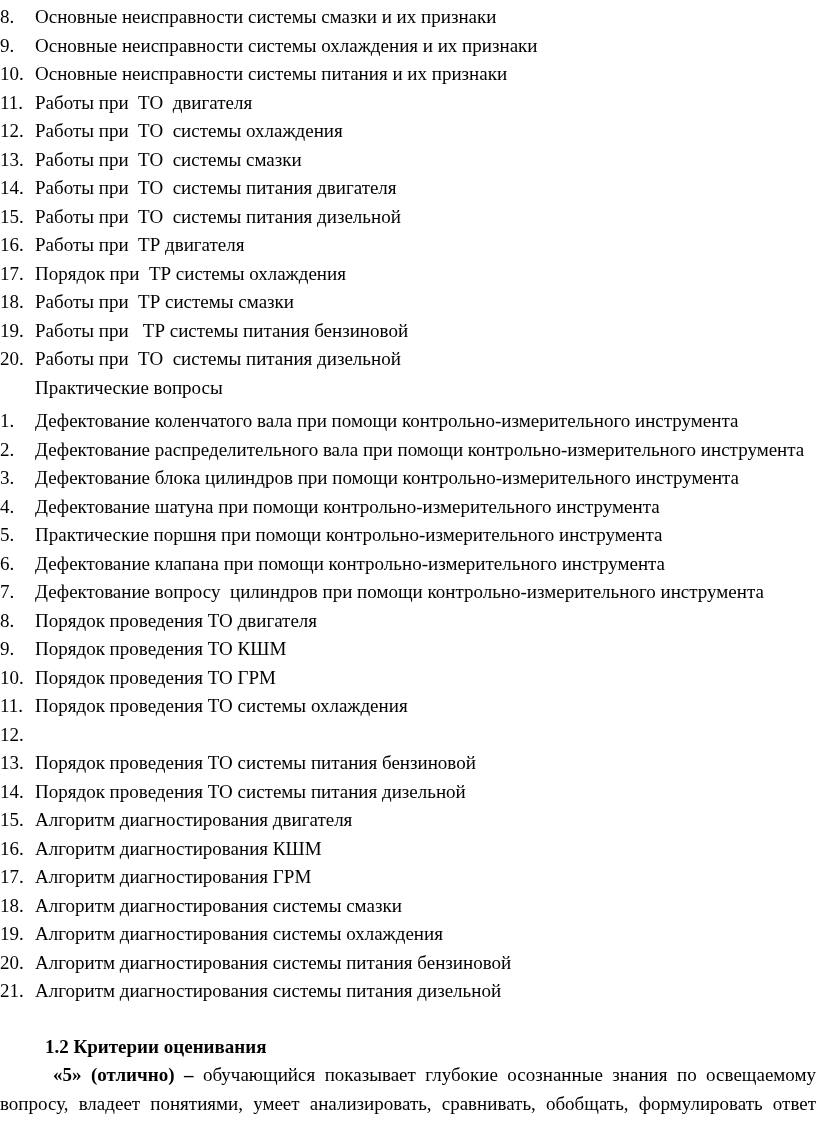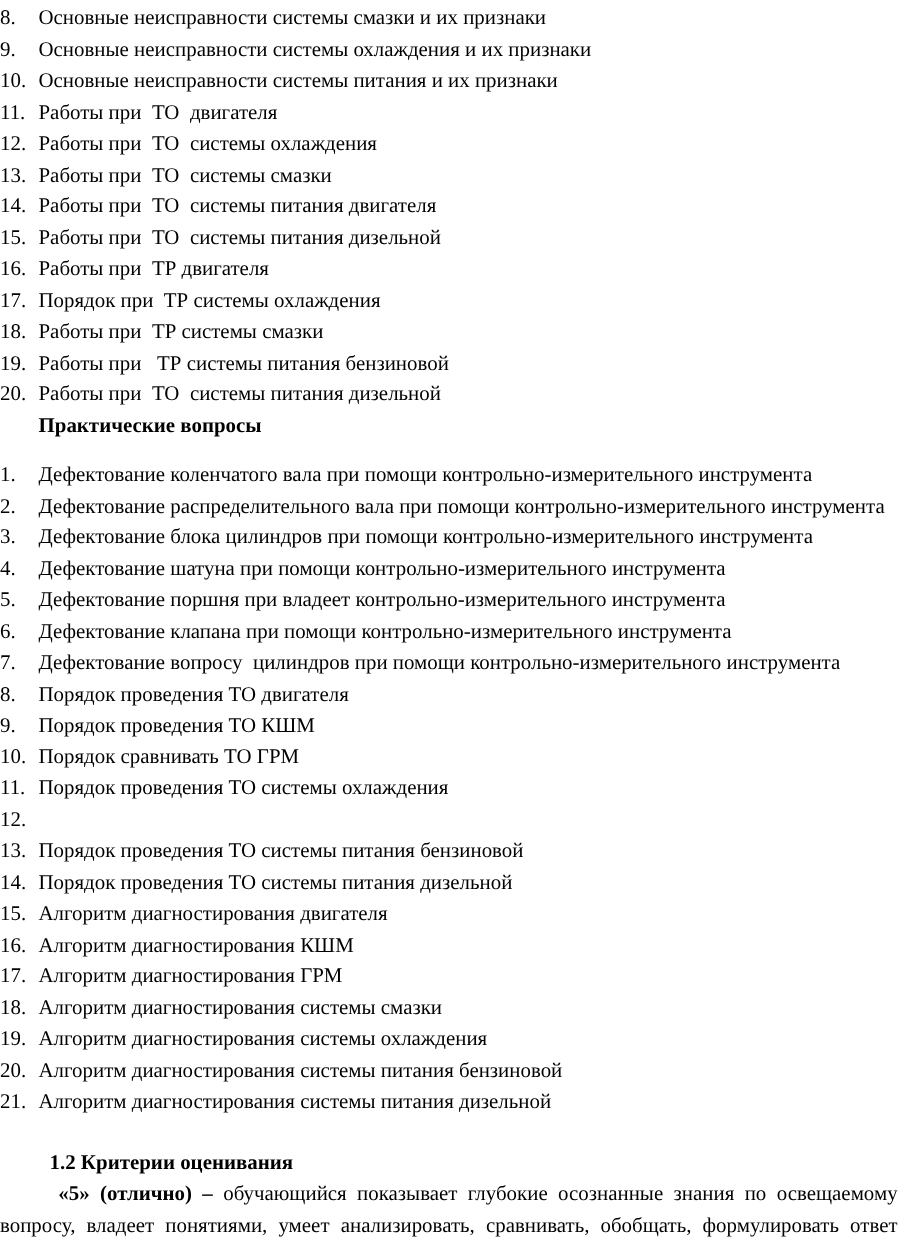--- a/index.html
+++ b/index.html
@@ -29,22 +29,22 @@
     align-items: baseline;
   }
   .list-row .num {
     flex: 0 0 35px;
     white-space: pre;
   }
   .list-row .txt {
     white-space: pre;
   }
   .section-heading {
-    font-weight: bold;
-    margin: 0 0 16px 35px;
+    font-weight: normal;
+    margin: 0 0 5px 35px;
   }
   .criteria-heading {
     font-weight: bold;
     margin: 27px 0 0 45px;
   }
   .criteria-paragraph {
     margin: 0;
     text-align: justify;
     text-indent: 53px;
   }
@@ -129,41 +129,41 @@
       <div class="list-row">
       <span class="num">3.</span>
       <span class="txt">Дефектование блока цилиндров при помощи контрольно-измерительного инструмента</span>
     </div>
       <div class="list-row">
       <span class="num">4.</span>
       <span class="txt">Дефектование шатуна при помощи контрольно-измерительного инструмента</span>
     </div>
       <div class="list-row">
       <span class="num">5.</span>
-      <span class="txt">Дефектование поршня при владеет контрольно-измерительного инструмента</span>
+      <span class="txt">Практические поршня при помощи контрольно-измерительного инструмента</span>
     </div>
       <div class="list-row">
       <span class="num">6.</span>
       <span class="txt">Дефектование клапана при помощи контрольно-измерительного инструмента</span>
     </div>
       <div class="list-row">
       <span class="num">7.</span>
       <span class="txt">Дефектование вопросу  цилиндров при помощи контрольно-измерительного инструмента</span>
     </div>
       <div class="list-row">
       <span class="num">8.</span>
       <span class="txt">Порядок проведения ТО двигателя</span>
     </div>
       <div class="list-row">
       <span class="num">9.</span>
       <span class="txt">Порядок проведения ТО КШМ</span>
     </div>
       <div class="list-row">
       <span class="num">10.</span>
-      <span class="txt">Порядок сравнивать ТО ГРМ</span>
+      <span class="txt">Порядок проведения ТО ГРМ</span>
     </div>
       <div class="list-row">
       <span class="num">11.</span>
       <span class="txt">Порядок проведения ТО системы охлаждения</span>
     </div>
       <div class="list-row">
       <span class="num">12.</span>
     </div>
       <div class="list-row">
       <span class="num">13.</span>

